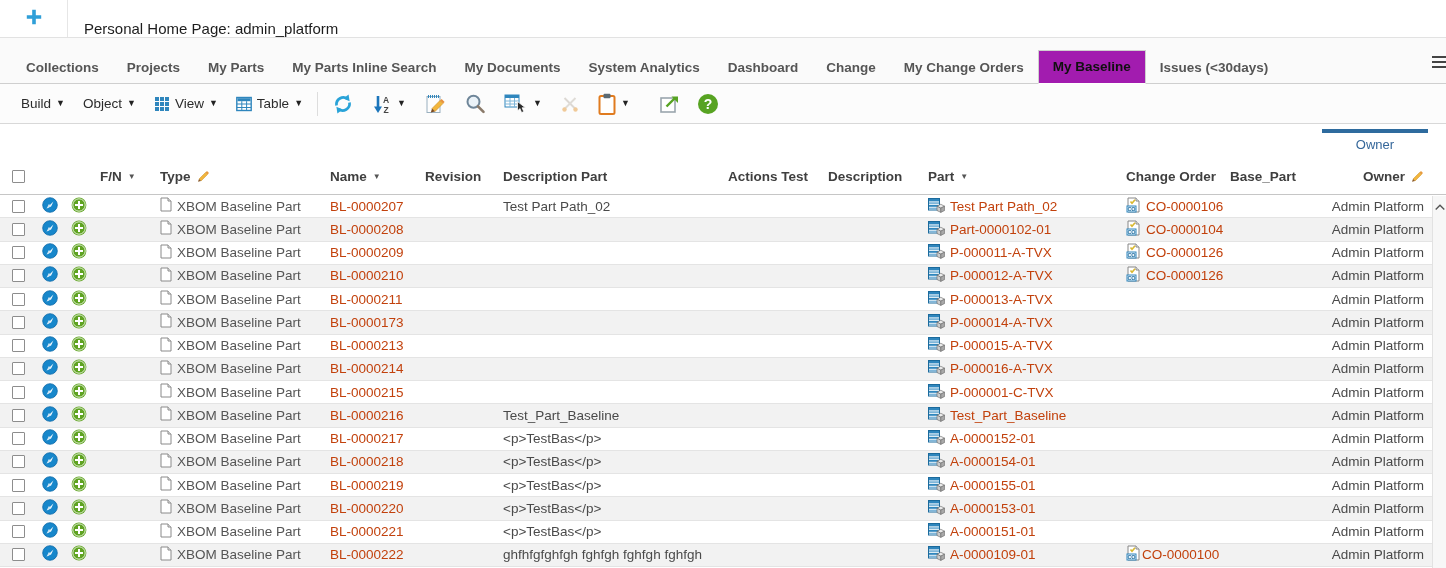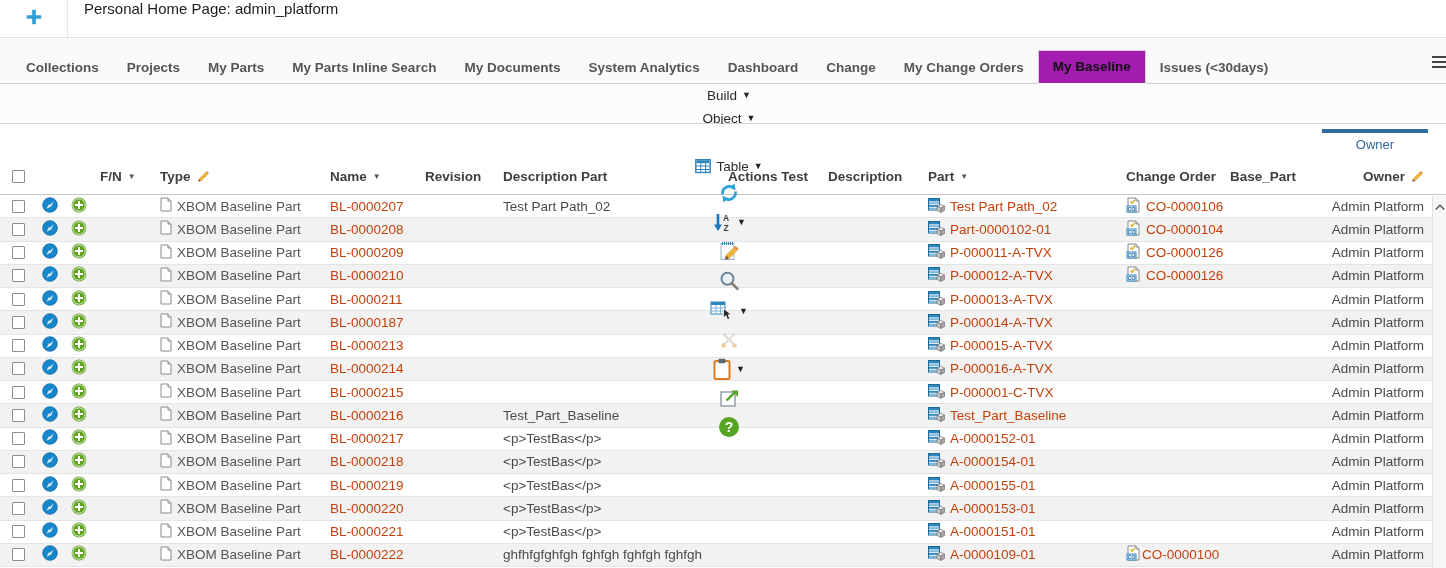--- a/index.html
+++ b/index.html
@@ -3,30 +3,30 @@
 <meta charset="utf-8">
 <style>
   * { box-sizing: border-box; }
   html,body { margin:0; padding:0; }
   body {
     width:1446px; height:568px; overflow:hidden; position:relative;
     font-family:"Liberation Sans", sans-serif; font-size:13.5px; color:#444;
     background:#fff;
   }
   
-  .titlebar { height:38px; border-bottom:1px solid #e2e2e2; display:flex; align-items:flex-start; background:#fff; }
+  .titlebar { height:38px; border-bottom:1px solid #e2e2e2; display:flex; align-items:flex-end; background:#fff; }
   .logo-zone { width:68px; height:100%; display:flex; align-items:center; justify-content:center; border-right:1px solid #e6e6e6; }
   .page-title { padding-left:16px; font-size:15px; color:#1d1d1d; }
   
   .tabbar { height:46px; background:#fafafa; display:flex; align-items:flex-end; padding-left:12px; border-bottom:1px solid #cfcfcf; position:relative; }
   .tab { padding:8px 14px 9px 14px; font-weight:bold; color:#555; white-space:nowrap; margin-bottom:-1px; cursor:default; }
   .tab.active { background:#a21caf; border:1px solid #cfcfcf; border-bottom:1px solid #fff; color:#101010; }
   .tab-overflow { position:absolute; right:-6px; bottom:10px; width:22px; color:#333; }
   
-  .toolbar { height:40px; background:#fcfcfc; border-bottom:1px solid #d8d8d8; display:flex; align-items:center; padding-left:12px;flex-direction:column; }
+  .toolbar { height:40px; background:#fcfcfc; border-bottom:1px solid #d8d8d8; display:flex; align-items:center; padding-left:12px; }
   .tbtn { display:flex; align-items:center; gap:5px; padding:4px 9px; color:#2b2b2b; white-space:nowrap; }
   .tbtn svg { display:block; }
   .caret { font-size:9px; color:#222; line-height:1; }
   .tsep { width:1px; height:24px; background:#ddd; margin:0 5px; }
   .disabled { opacity:.55; }
   
   .subbar { height:35px; background:#fff; position:relative; }
   .owner-indicator { position:absolute; right:18px; top:5px; width:106px; text-align:center; }
   .owner-indicator .bar { height:4px; background:#2e6b9e; }
   .owner-indicator .lbl { color:#35679a; padding-top:4px; font-size:13px; }
@@ -643,21 +643,21 @@
     </div>
     <div class="cell c-fn"></div>
     <div class="cell c-type">
       <span><svg width="12" height="15" viewBox="0 0 12 15">
             <path d="M1 1 h7 l3 3 v10 h-10 z" fill="#fff" stroke="#8a8a8a"></path>
             <path d="M8 1 v3 h3" fill="#e8e8e8" stroke="#8a8a8a"></path>
           </svg></span>
       <span class="typetext">XBOM Baseline Part</span>
     </div>
     <div class="cell c-name">
-        <a class="link" href="#">BL-0000187</a>
+        <a class="link" href="#">BL-0000173</a>
       </div>
     <div class="cell c-rev"></div>
     <div class="cell c-dpart">
         <span class="desctext"></span>
       </div>
     <div class="cell c-atest"></div>
     <div class="cell c-desc"></div>
     <div class="cell c-part">
       <span><svg width="17" height="16" viewBox="0 0 17 16">
             <rect x="0.5" y="1.5" width="11" height="11.5" fill="#fff" stroke="#1b6a9c"></rect>

